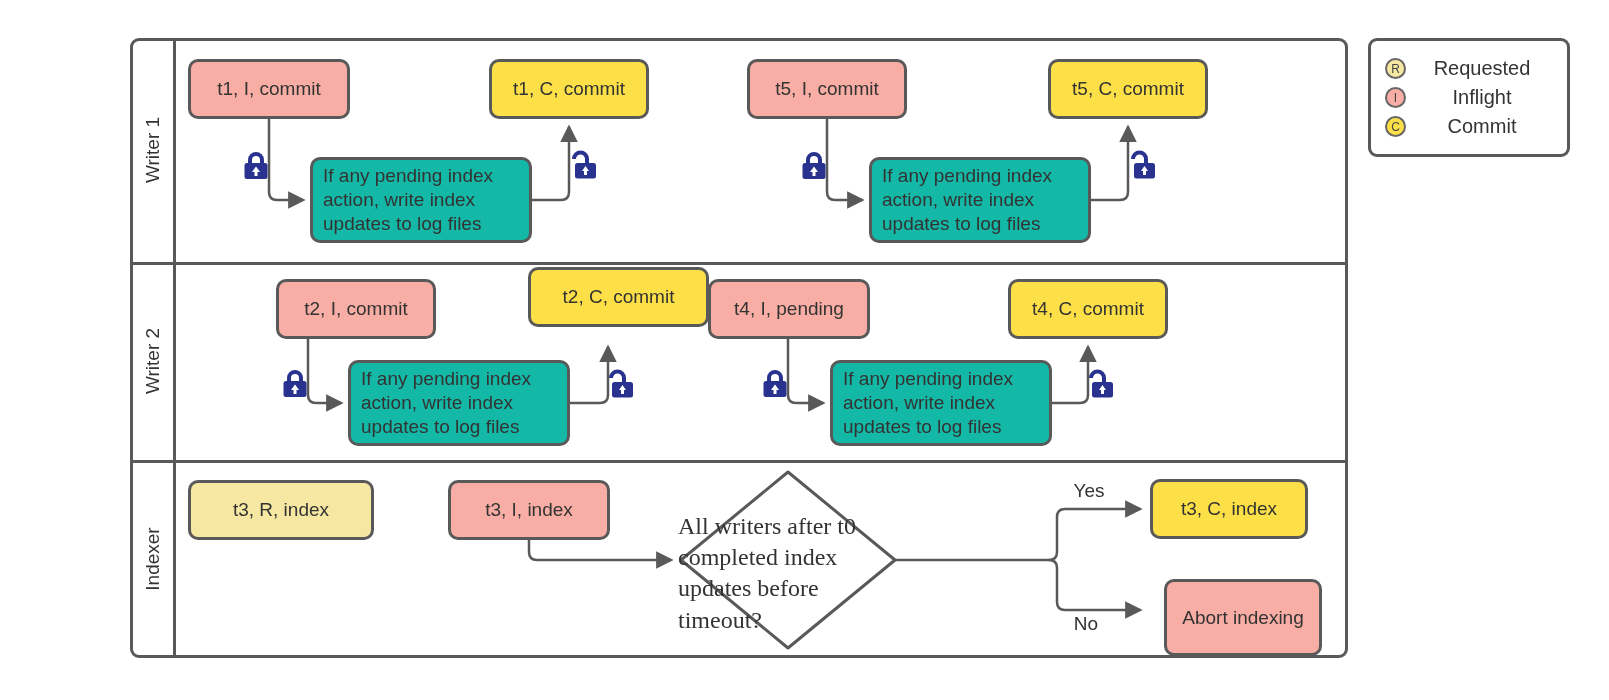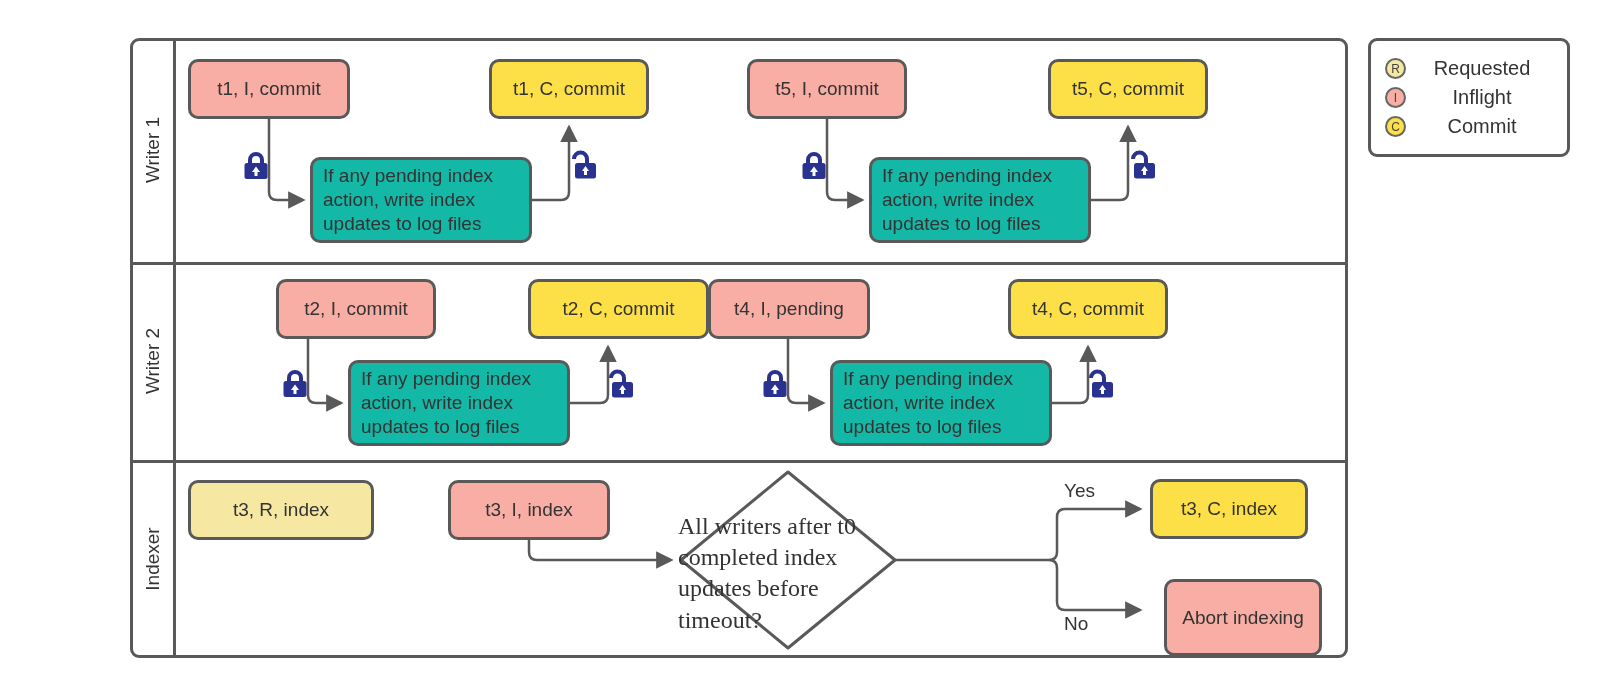--- a/index.html
+++ b/index.html
@@ -26,21 +26,21 @@
   }
   .pink{background:#f8aea4;}
   .green{background:#fde047;}
   .yellow{background:#f6e8a2;}
   .white{background:#14b8a6;}
   .overlay{position:absolute;left:0;top:0;pointer-events:none;}
   .diamond-label{
     position:absolute;left:678px;top:511px;width:220px;text-align:left;
     font-size:24px;line-height:1.3;color:#333;font-family:Liberation Serif, serif;
   }
-  .edge-label{position:absolute;font-size:19px;color:#333;}
+  .edge-label{position:absolute;font-size:19px;color:#333;text-align:center;}
   .lock{position:absolute;}
   .legend{
     position:absolute;left:1368px;top:38px;width:202px;height:119px;
     border:3px solid #58595b;border-radius:9px;box-sizing:border-box;background:#fff;
     display:flex;flex-direction:column;justify-content:center;padding:4px 14px;gap:3px;
   }
   .legend-row{display:flex;align-items:center;gap:5px;height:26px;}
   .legend-circle{
     width:21px;height:21px;border-radius:50%;border:2px solid #666;box-sizing:border-box;
     display:flex;align-items:center;justify-content:center;font-size:12px;color:#444;flex:0 0 auto;
@@ -91,21 +91,21 @@
 
   <div class="node pink" style="left:188px;top:59px;width:162px;height:60px;">t1, I, commit</div>
   <div class="node white" style="left:310px;top:157px;width:222px;height:86px;">If any pending index action, write index updates to log files</div>
   <div class="node green" style="left:489px;top:59px;width:160px;height:60px;">t1, C, commit</div>
   <div class="node pink" style="left:747px;top:59px;width:160px;height:60px;">t5, I, commit</div>
   <div class="node white" style="left:869px;top:157px;width:222px;height:86px;">If any pending index action, write index updates to log files</div>
   <div class="node green" style="left:1048px;top:59px;width:160px;height:60px;">t5, C, commit</div>
 
   <div class="node pink" style="left:228px;top:279px;width:160px;height:60px;margin-left:48px;">t2, I, commit</div>
   <div class="node white" style="left:348px;top:360px;width:222px;height:86px;">If any pending index action, write index updates to log files</div>
-  <div class="node green" style="left:528px;top:279px;width:181px;height:60px;">t2, C, commit</div>
+  <div class="node green" style="left:528px;top:267px;width:181px;height:60px;">t2, C, commit</div>
   <div class="node pink" style="left:708px;top:279px;width:162px;height:60px;">t4, I, pending</div>
   <div class="node white" style="left:830px;top:360px;width:222px;height:86px;">If any pending index action, write index updates to log files</div>
   <div class="node green" style="left:1008px;top:279px;width:160px;height:60px;">t4, C, commit</div>
 
   <div class="node yellow" style="left:188px;top:480px;width:186px;height:60px;">t3, R, index</div>
   <div class="node pink" style="left:448px;top:480px;width:162px;height:60px;">t3, I, index</div>
   <div class="diamond-label">All writers after t0 completed index updates before timeout?</div>
   <div class="node green" style="left:1150px;top:479px;width:158px;height:60px;">t3, C, index</div>
   <div class="node pink" style="left:1164px;top:579px;width:158px;height:77px;">Abort indexing</div>
 

